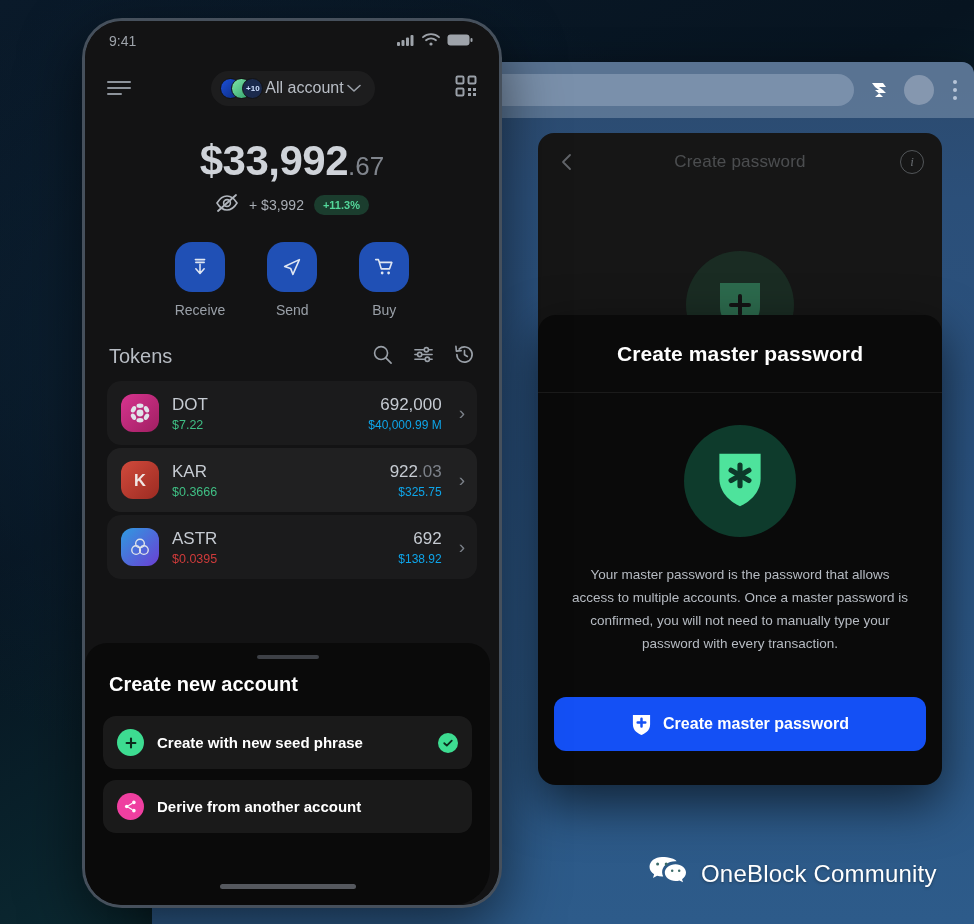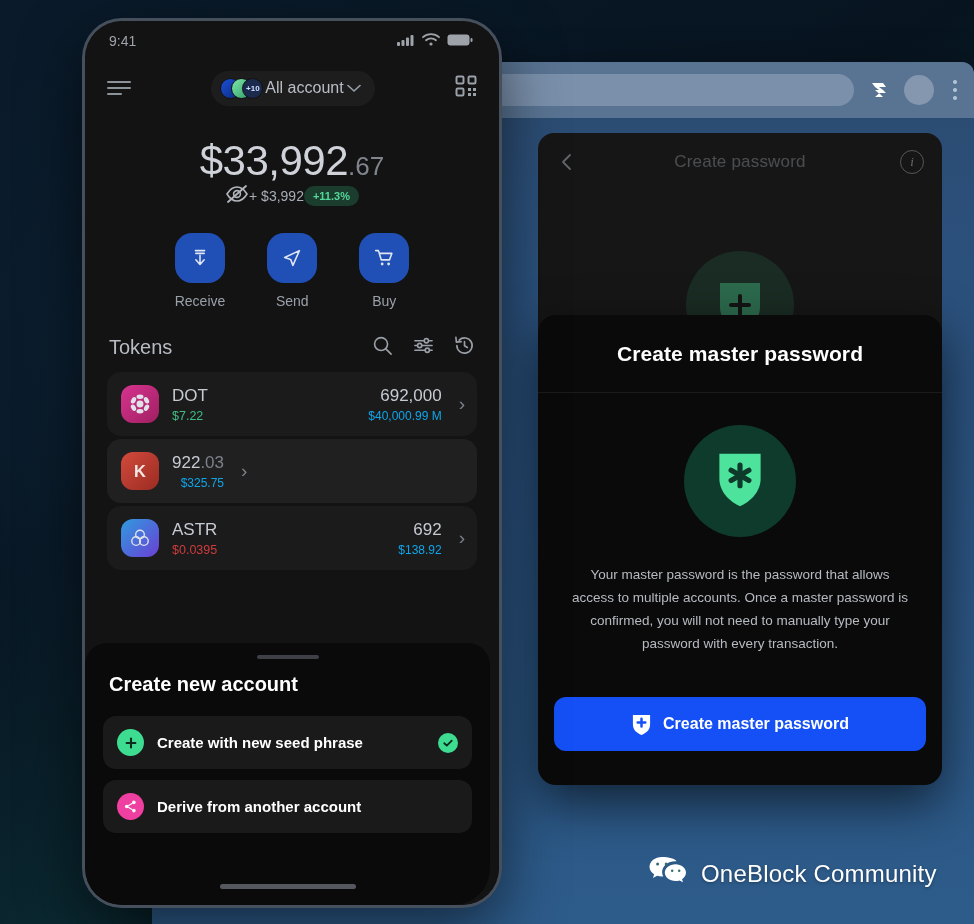--- a/index.html
+++ b/index.html
@@ -176,23 +176,23 @@
   }
   #av1 { left: 0; background: linear-gradient(135deg,#1b4fd8,#0d2a7a); }
   #av2 { left: 11px; background: linear-gradient(135deg,#7fe6a8,#2f9e6a); }
   #av3 {
     left: 22px; background: #1b2a4d; color: #cfe0ff;
     font-size: 8px; display:flex; align-items:center; justify-content:center;
     font-weight: 700;
   }
   #acct-label { color: #b9bec6; font-size: 16px; }
   #balance { text-align: center; margin-top: 22px; }
-  #bal-main { color: #cfd3d9; font-size: 42px; font-weight: 400; letter-spacing: -.5px; margin-top: 36px; }
+  #bal-main { color: #cfd3d9; font-size: 42px; font-weight: 700; letter-spacing: -.5px; margin-top: 36px; }
   #bal-cents { color: #80858d; font-size: 26px; }
-  #bal-sub { display: flex; align-items: center; justify-content: center; }
+  #bal-sub { margin-top: 9px; display: flex; align-items: center; justify-content: center; gap: 10px; }
   #bal-change { color: #a8adb5; font-size: 14px; }
   #bal-pct {
     background: rgba(46,160,108,.30); color: #54d79a;
     font-size: 11px; font-weight: 700; padding: 4px 9px; border-radius: 10px;
   }
   #actions { display: flex; justify-content: center; gap: 42px; margin-top: 26px; }
   .action { text-align: center; }
   .action-ico {
     width: 50px; height: 50px; border-radius: 17px;
     background: #2050b5;
@@ -485,20 +485,24 @@
             <span class="tk-val" style="display:block">$40,000.99 M</span>
           </span>
           <span class="tk-chev">›</span>
         </div>
 
         <div class="token-row alt">
           <span class="tk-ico" style="background:linear-gradient(135deg,#d14a3c,#9c2b22)">
             <svg viewBox="0 0 30 30" width="26" height="26" aria-hidden="true">
               <text x="15" y="22" font-size="19" font-family="Liberation Sans, sans-serif" font-weight="700" fill="#f0e7e5" text-anchor="middle">K</text>
             </svg>
+          </span>
+          <span class="tk-mid">
+            <span class="tk-sym">KAR</span>
+            <span class="tk-price" style="display:block;color:#3fbf84">$0.3666</span>
           </span>
           <span class="tk-right">
             <span class="tk-amt"><span>922</span><span class="dec">.03</span></span>
             <span class="tk-val" style="display:block">$325.75</span>
           </span>
           <span class="tk-chev">›</span>
         </div>
 
         <div class="token-row">
           <span class="tk-ico" style="background:linear-gradient(135deg,#2f9be0,#6b3fd4)">

